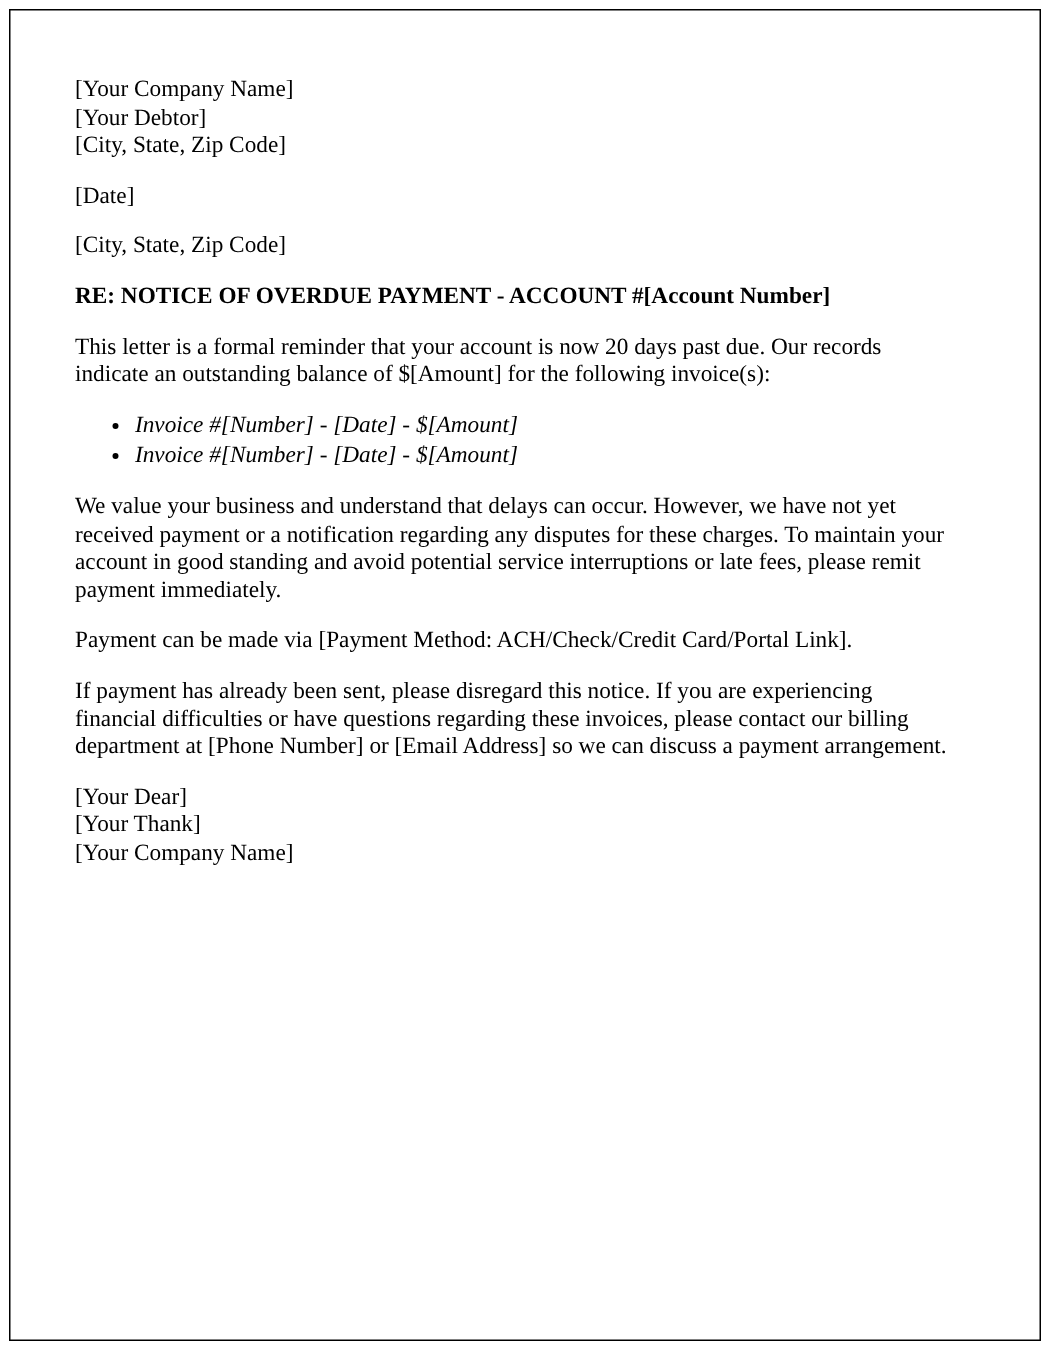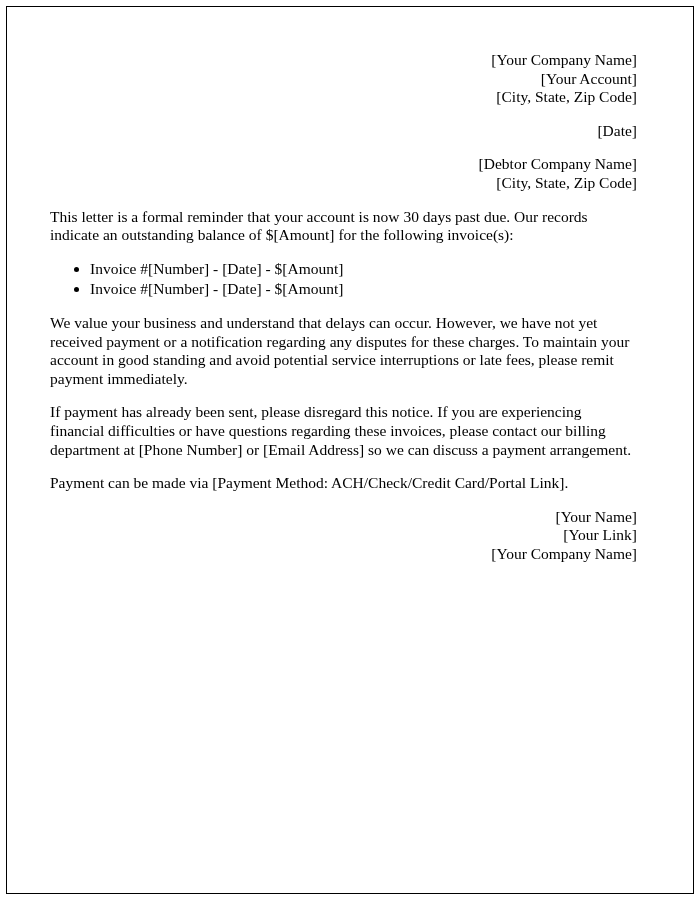--- a/index.html
+++ b/index.html
@@ -15,74 +15,75 @@
     top: 6px;
     width: 688px;
     height: 888px;
     border: 1px solid #000000;
     background: #ffffff;
     padding: 44px 56px 40px 43px;
     color: #000000;
     font-size: 15.5px;
     line-height: 1.2;
   }
-  .block { margin-bottom: 15px; text-align: right; }
+  .block { margin-bottom: 15px; }
   .line { display: block; }
   .subject {
     font-weight: bold;
     margin-bottom: 15px;
   }
   .para {
     margin-bottom: 15px;
   }
   ul.invoice-list {
     margin: 0 0 15px 0;
     padding-left: 40px;
     list-style-type: disc;
   }
   ul.invoice-list li {
     margin-bottom: 2px;
+    font-style: italic;
   }
 </style>
 </head>
 <body>
 
 <div class="page">
 
   <div class="block">
     <span class="line">[Your Company Name]</span>
-    <span class="line">[Your Account]</span>
+    <span class="line">[Your Debtor]</span>
     <span class="line">[City, State, Zip Code]</span>
   </div>
 
   <div class="block">
     <span class="line">[Date]</span>
   </div>
 
   <div class="block">
-    <span class="line">[Debtor Company Name]</span>
     <span class="line">[City, State, Zip Code]</span>
   </div>
 
+  <div class="subject">RE: NOTICE OF OVERDUE PAYMENT - ACCOUNT #[Account Number]</div>
 
 
-  <div class="para">This letter is a formal reminder that your account is now 30 days past due. Our records indicate an outstanding balance of $[Amount] for the following invoice(s):</div>
+  <div class="para">This letter is a formal reminder that your account is now 20 days past due. Our records indicate an outstanding balance of $[Amount] for the following invoice(s):</div>
 
   <ul class="invoice-list">
     <li>Invoice #[Number] - [Date] - $[Amount]</li>
     <li>Invoice #[Number] - [Date] - $[Amount]</li>
   </ul>
 
   <div class="para">We value your business and understand that delays can occur. However, we have not yet received payment or a notification regarding any disputes for these charges. To maintain your account in good standing and avoid potential service interruptions or late fees, please remit payment immediately.</div>
 
+  <div class="para">Payment can be made via [Payment Method: ACH/Check/Credit Card/Portal Link].</div>
+
   <div class="para">If payment has already been sent, please disregard this notice. If you are experiencing financial difficulties or have questions regarding these invoices, please contact our billing department at [Phone Number] or [Email Address] so we can discuss a payment arrangement.</div>
-
-  <div class="para">Payment can be made via [Payment Method: ACH/Check/Credit Card/Portal Link].</div>
 
 
 
   <div class="block">
-    <span class="line">[Your Name]</span>
-    <span class="line">[Your Link]</span>
+    <span class="line">[Your Dear]</span>
+    <span class="line">[Your Thank]</span>
     <span class="line">[Your Company Name]</span>
   </div>
 
 </div>
 
 </body></html>

